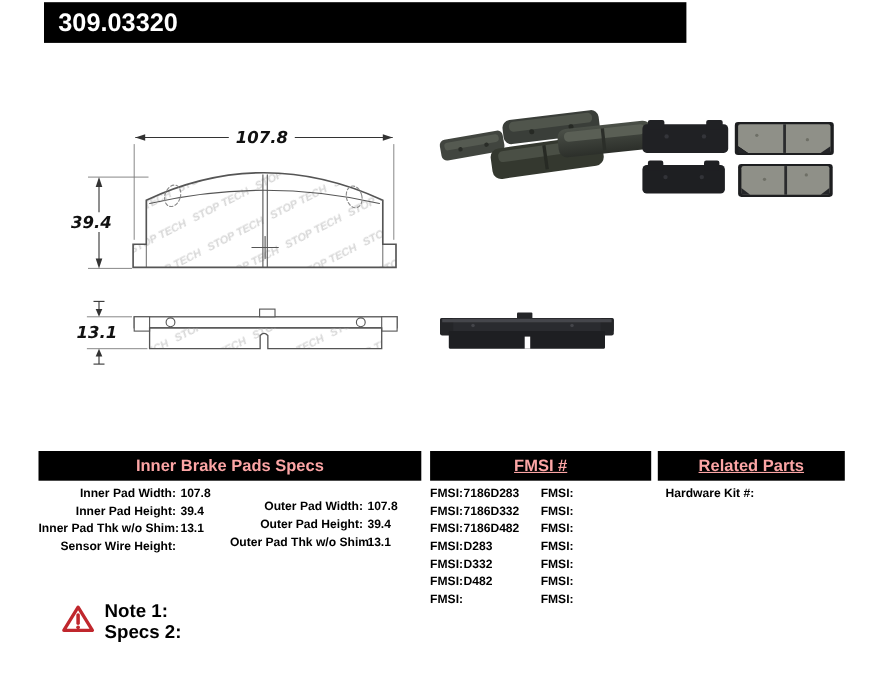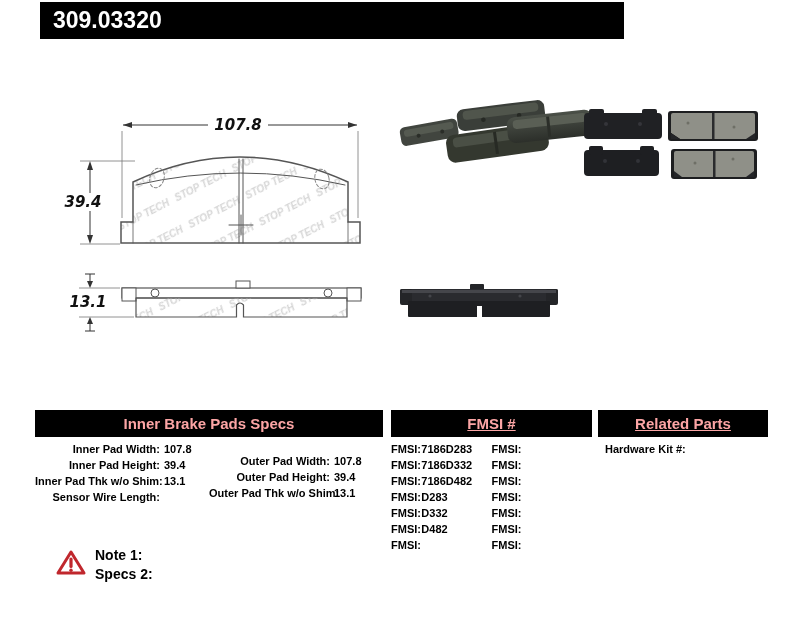--- a/index.html
+++ b/index.html
@@ -21,21 +21,21 @@
   .rows{position:absolute;font-size:11px;font-weight:bold;color:#000;}
   .srow{display:flex;height:16px;line-height:16px;white-space:nowrap;}
   .sl{text-align:right;}
   .sv{margin-left:4px;text-align:left;}
   .inner-rows .sl{width:125px;}
   .outer-rows .sl{width:121px;}
   .fmsi-rows .fl{width:32px;text-align:left;}
   .fmsi-rows .fv{width:74px;text-align:left;}
   .related-rows .rl{text-align:right;}
   
-  .notes{position:absolute;left:95px;top:546px;font-size:14px;font-weight:bold;
+  .notes{position:absolute;left:95px;top:546px;font-size:17px;font-weight:bold;
          line-height:19px;color:#000;}
   .dimtext{font-family:"DejaVu Sans",sans-serif;font-style:italic;font-weight:bold;
            font-size:15px;fill:#111;}
 </style>
 </head>
 <body>
 
 <div id="page">
 
   <div class="topbar">
@@ -215,21 +215,21 @@
     </div>
     <div class="srow">
       <span class="sl">Inner Pad Height:</span>
       <span class="sv">39.4</span>
     </div>
     <div class="srow">
       <span class="sl">Inner Pad Thk w/o Shim:</span>
       <span class="sv">13.1</span>
     </div>
     <div class="srow">
-      <span class="sl">Sensor Wire Length:</span>
+      <span class="sl">Sensor Wire Height:</span>
       <span class="sv"></span>
     </div>
   </div>
 
   <div class="rows outer-rows" style="left:209px;top:441px;width:174px;margin-top:12px;">
     <div class="srow">
       <span class="sl">Outer Pad Width:</span>
       <span class="sv">107.8</span>
     </div>
     <div class="srow">

